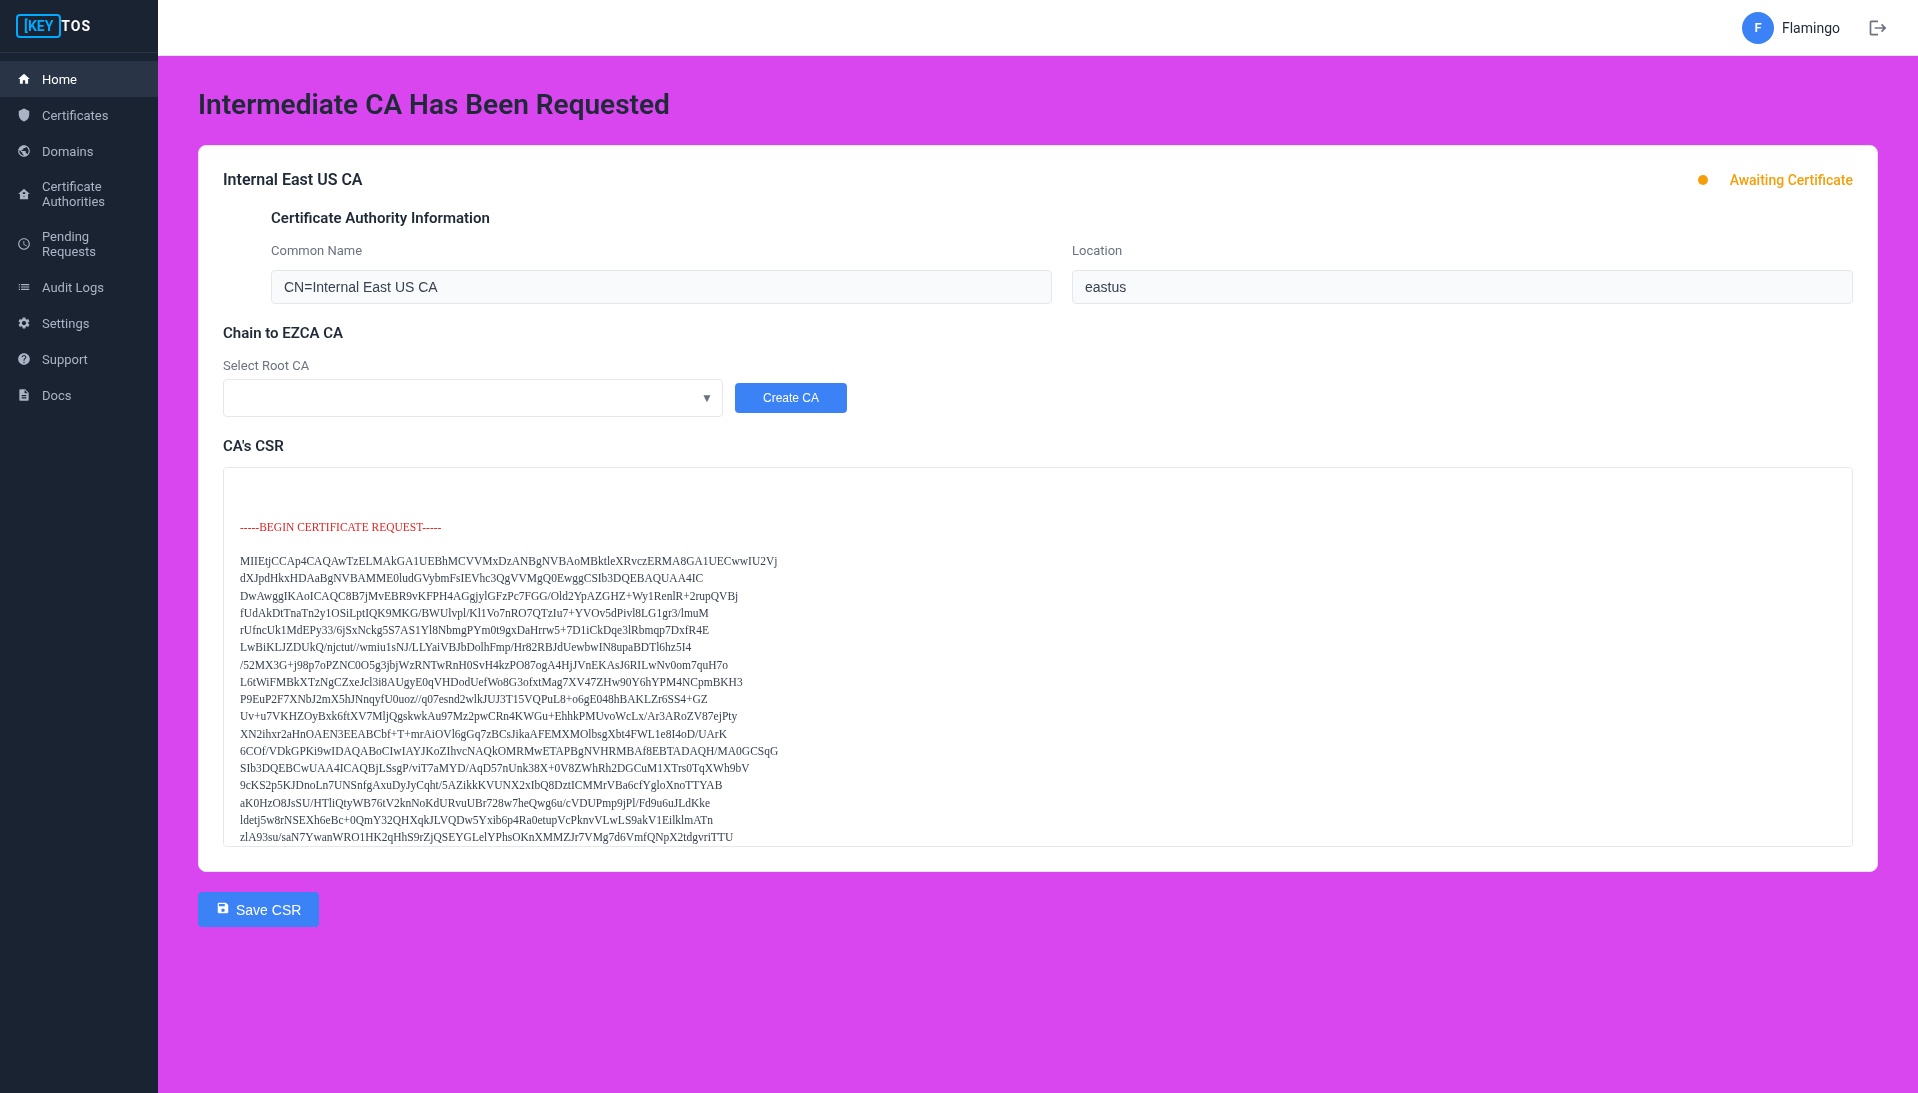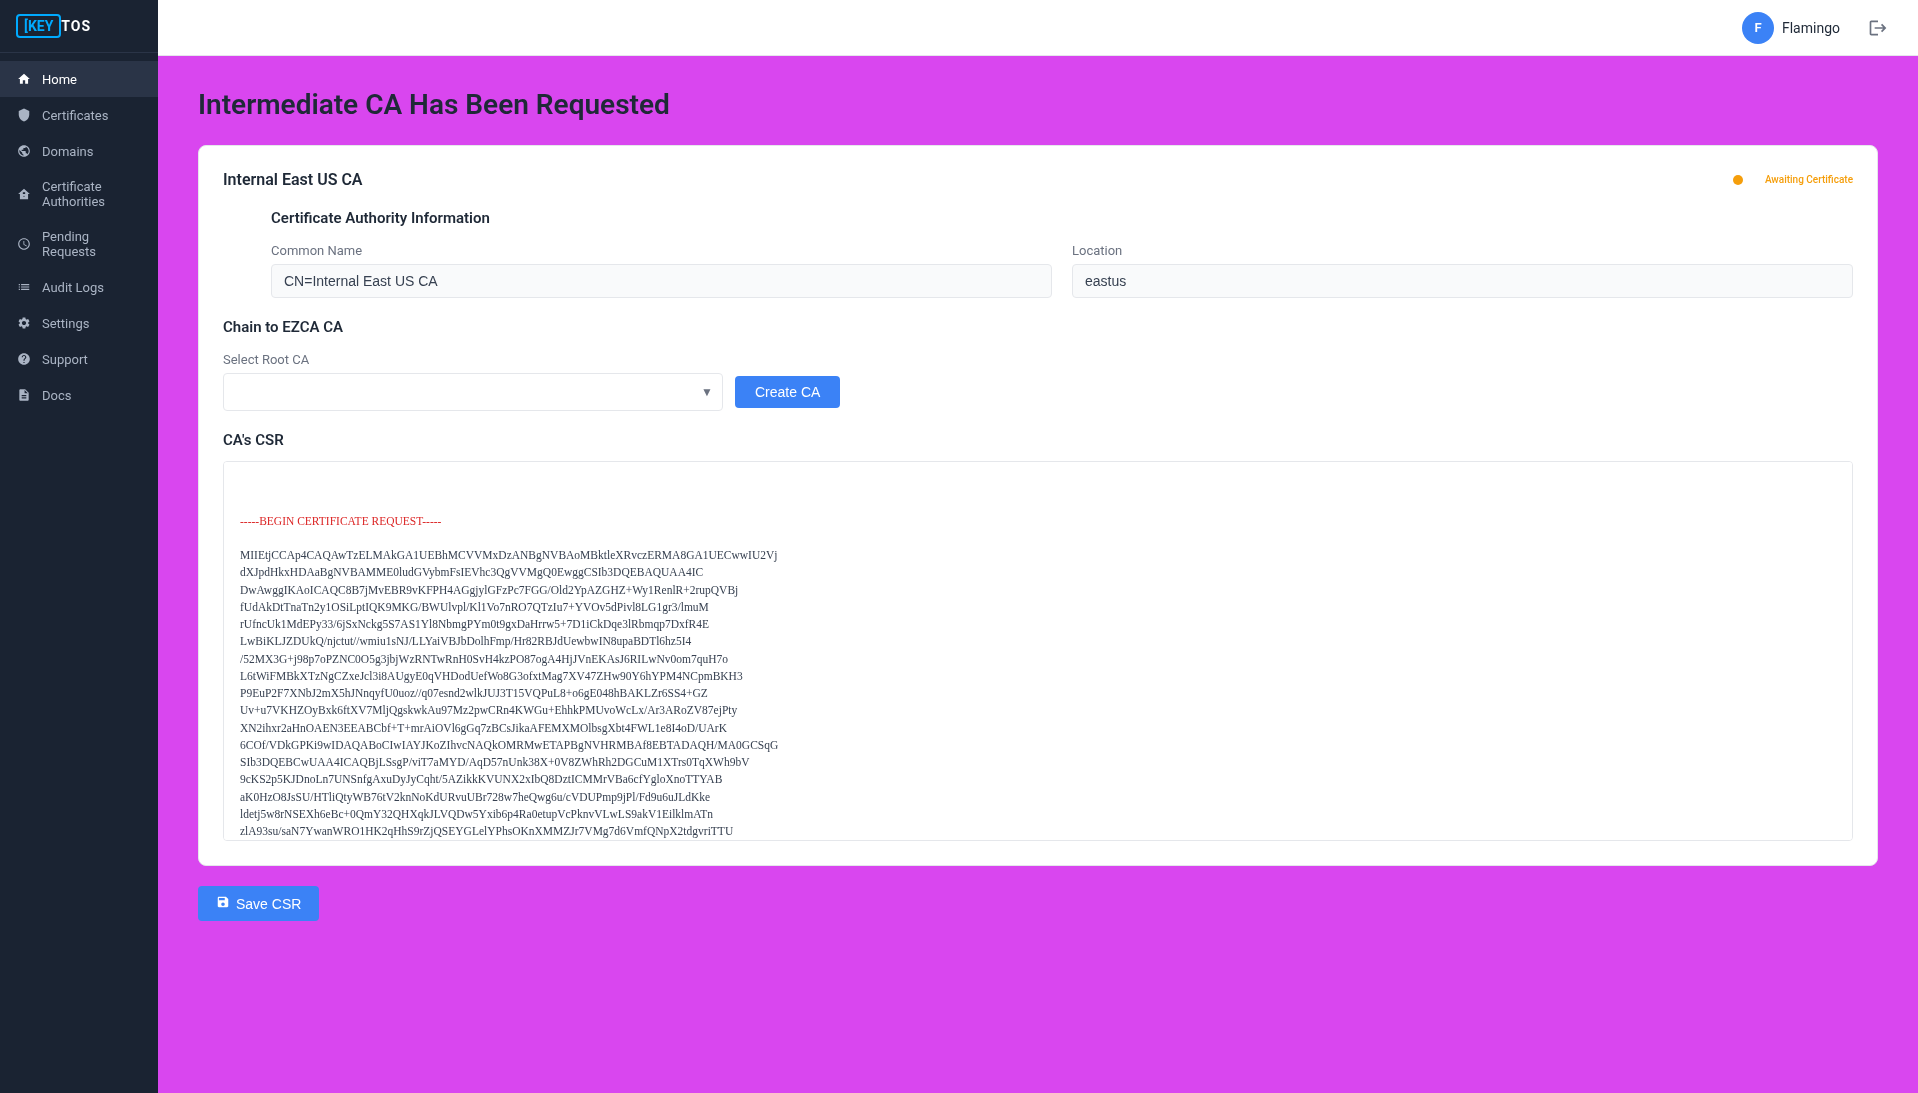--- a/index.html
+++ b/index.html
@@ -124,21 +124,21 @@
     }
     .card-title {
       font-size: 16px;
       font-weight: 600;
       color: #1f2937;
     }
     .status-badge {
       display: flex;
       align-items: center;
       gap: 22px;
-      font-size: 10px;
+      font-size: 14px;
       color: #f59e0b;
       font-weight: 500;
     }
     .status-dot {
       width: 10px; height: 10px;
       border-radius: 50%;
       background: #f59e0b;
     }
 
     
@@ -149,21 +149,21 @@
       margin-bottom: 16px;
     }
     .form-row {
       display: flex;
       gap: 20px;
       margin-bottom: 20px;
     }
     .form-group {
       display: flex;
       flex-direction: column;
-      gap: 6px;
+      gap: 12px;
       flex: 1;
     }
     .form-label {
       font-size: 13px;
       color: #6b7280;
     }
     .form-input {
       padding: 8px 12px;
       border: 1px solid #e5e7eb;
       border-radius: 4px;
@@ -201,26 +201,26 @@
     .select-arrow {
       position: absolute;
       right: 10px;
       top: 50%;
       transform: translateY(-50%);
       pointer-events: none;
       color: #6b7280;
       font-size: 12px;
     }
     .btn-primary {
-      padding: 8px 20px;
+      padding: 8px 28px;
       background: #3b82f6;
       color: #fff;
       border: none;
       border-radius: 4px;
-      font-size: 14px;
+      font-size: 12px;
       font-weight: 500;
       cursor: pointer;
     }
 
     
     .csr-title {
       font-size: 15px;
       font-weight: 600;
       color: #1f2937;
       margin-bottom: 12px;

